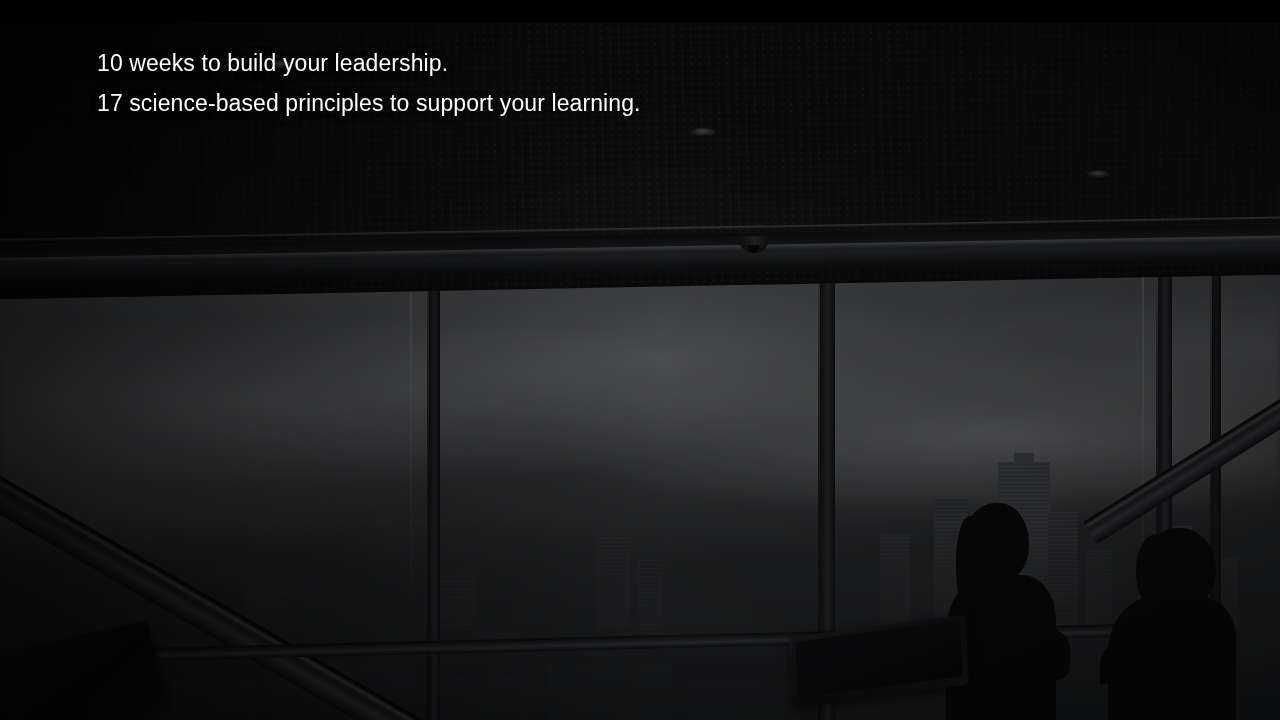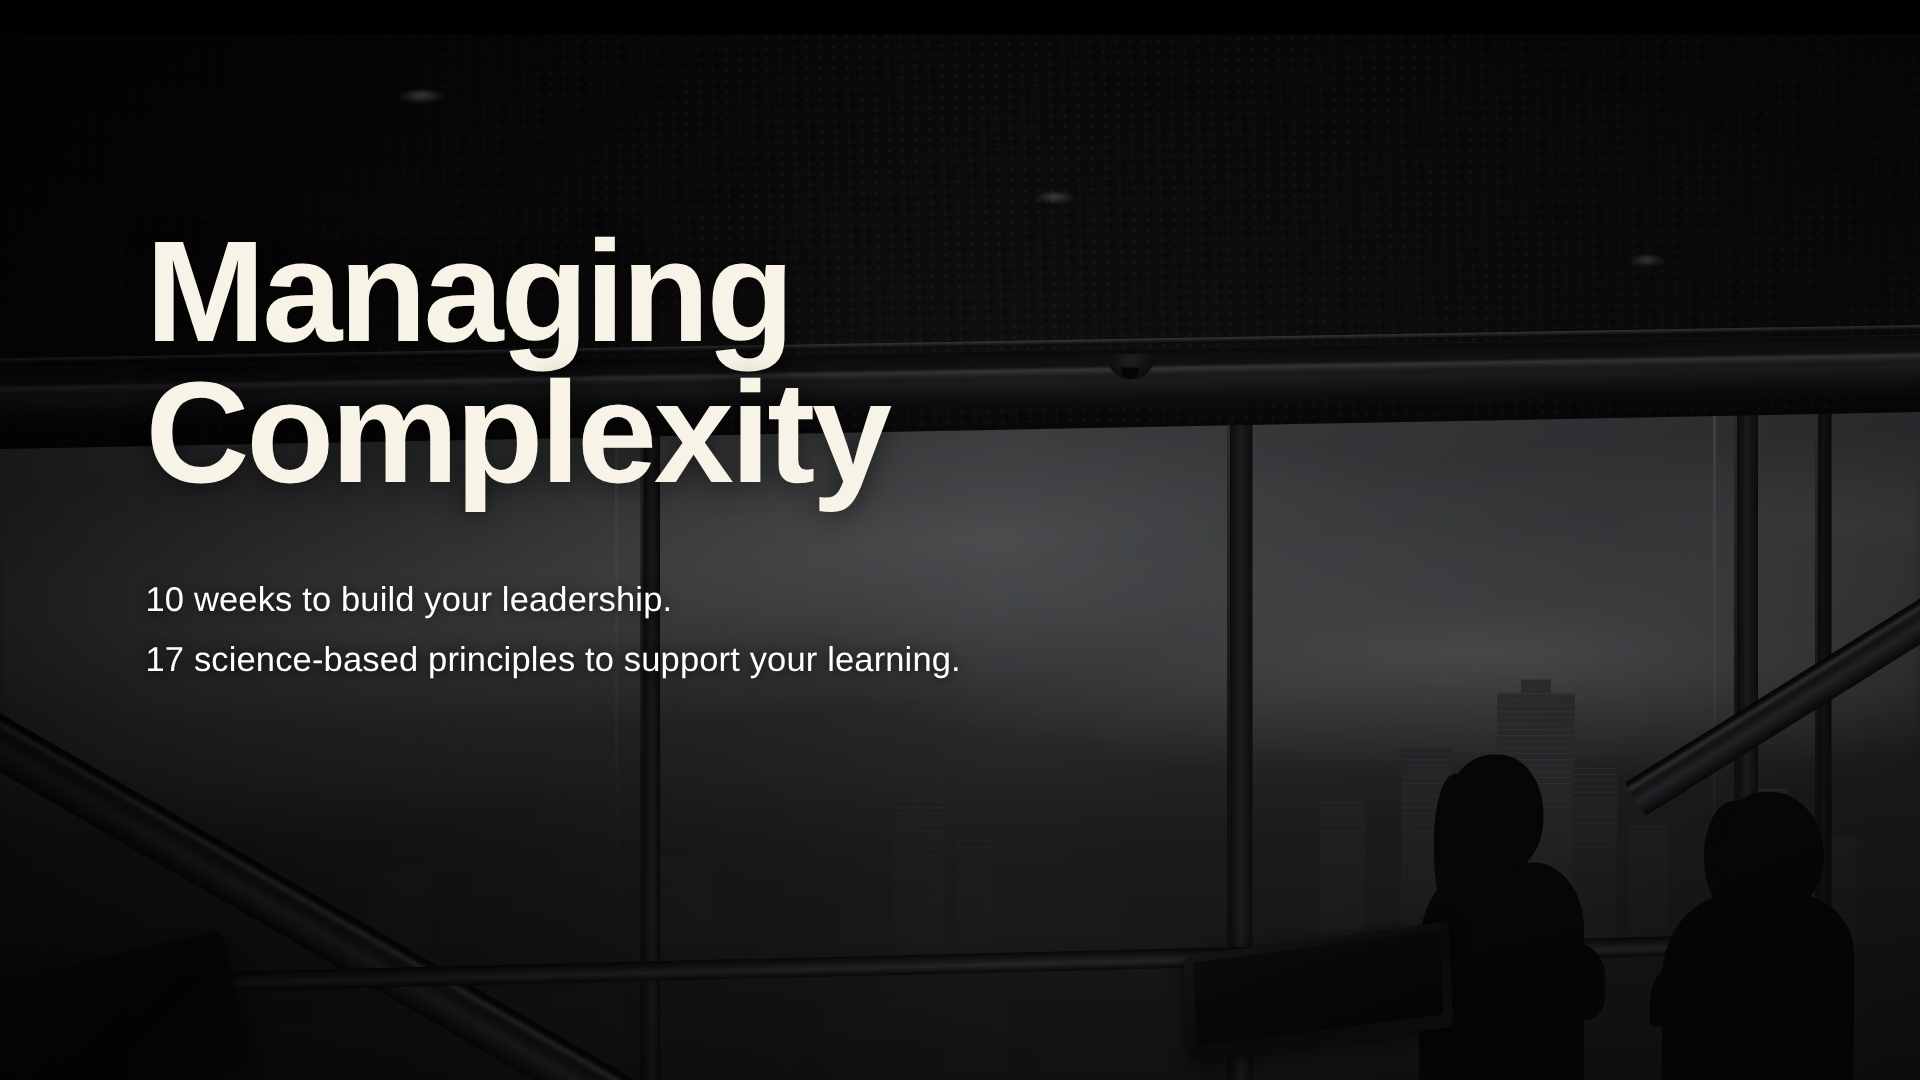--- a/index.html
+++ b/index.html
@@ -377,24 +377,20 @@
     <div class="screen-left"></div>
 
     <div class="desat"></div>
     <div class="grade"></div>
     <div class="vignette"></div>
   </div>
 
   <div class="letterbox-top"></div>
 
   <div class="content">
-    <h1 class="headline">
-      <span class="l">Managing</span>
-      <span class="l">Complexity</span>
-    </h1>
 
     <ul class="bullets">
       <li>10 weeks to build your leadership.</li>
       <li>17 science-based principles to support your learning.</li>
     </ul>
   </div>
 
 </div>
 
 </body></html>

